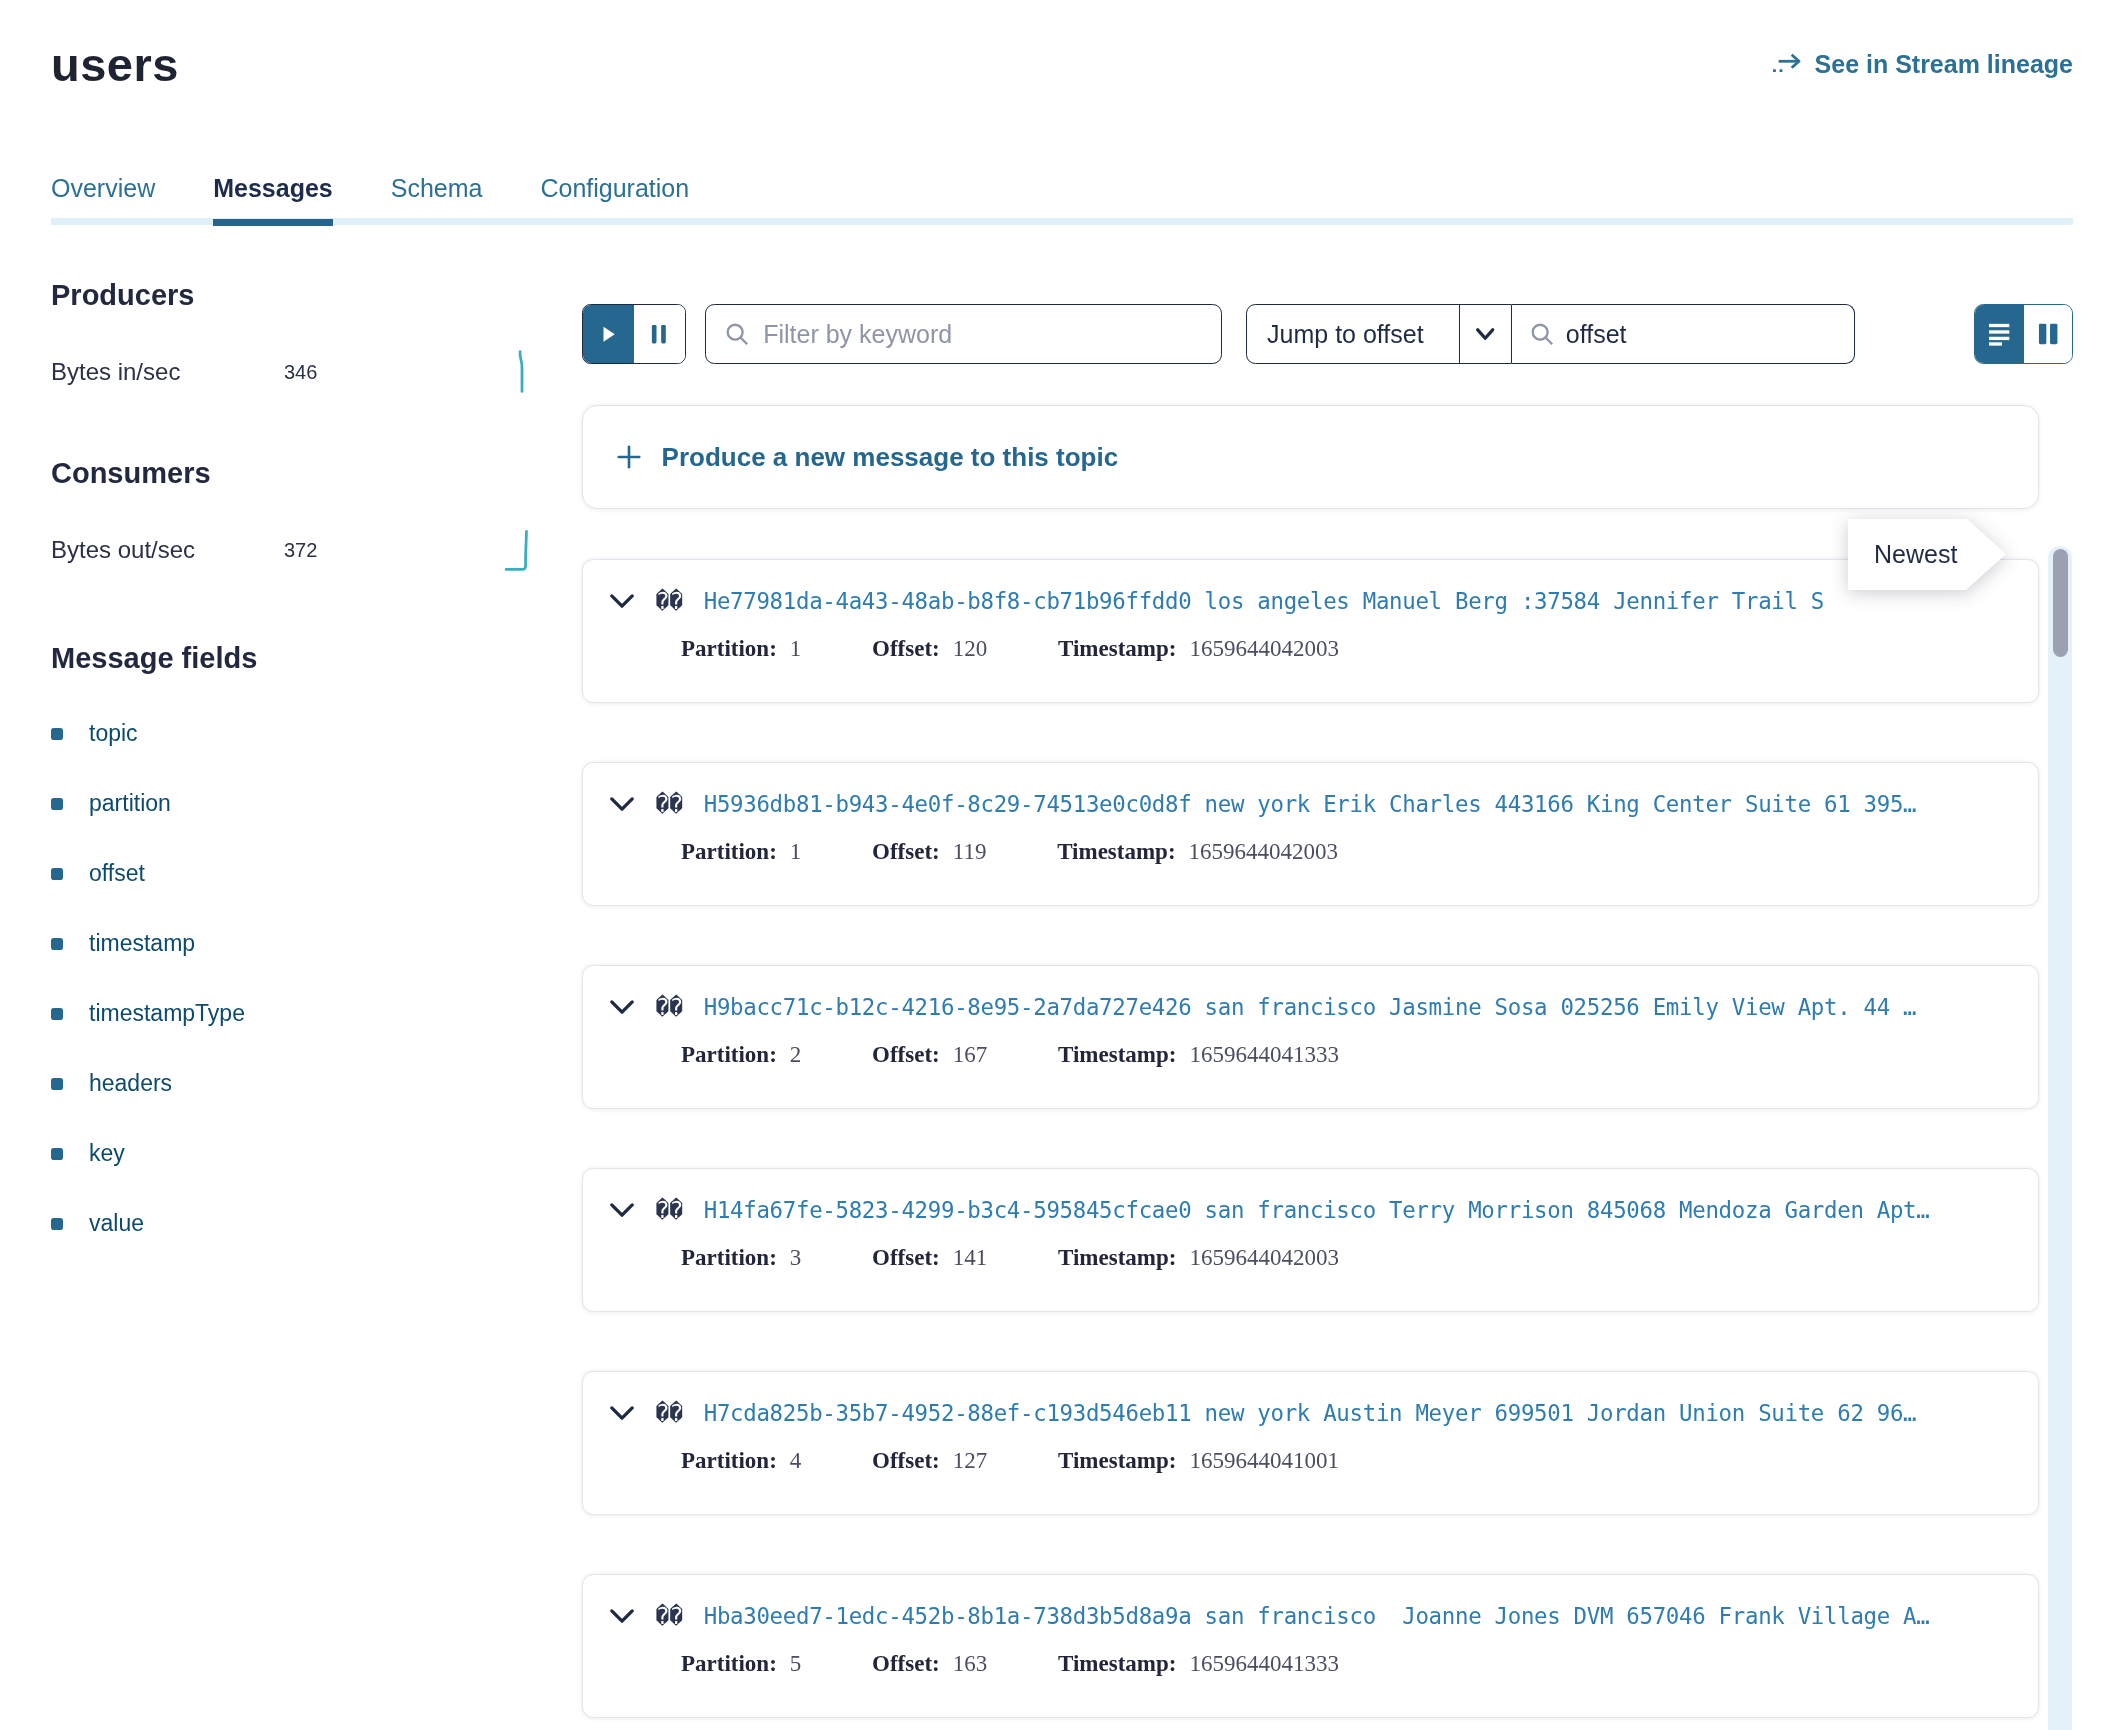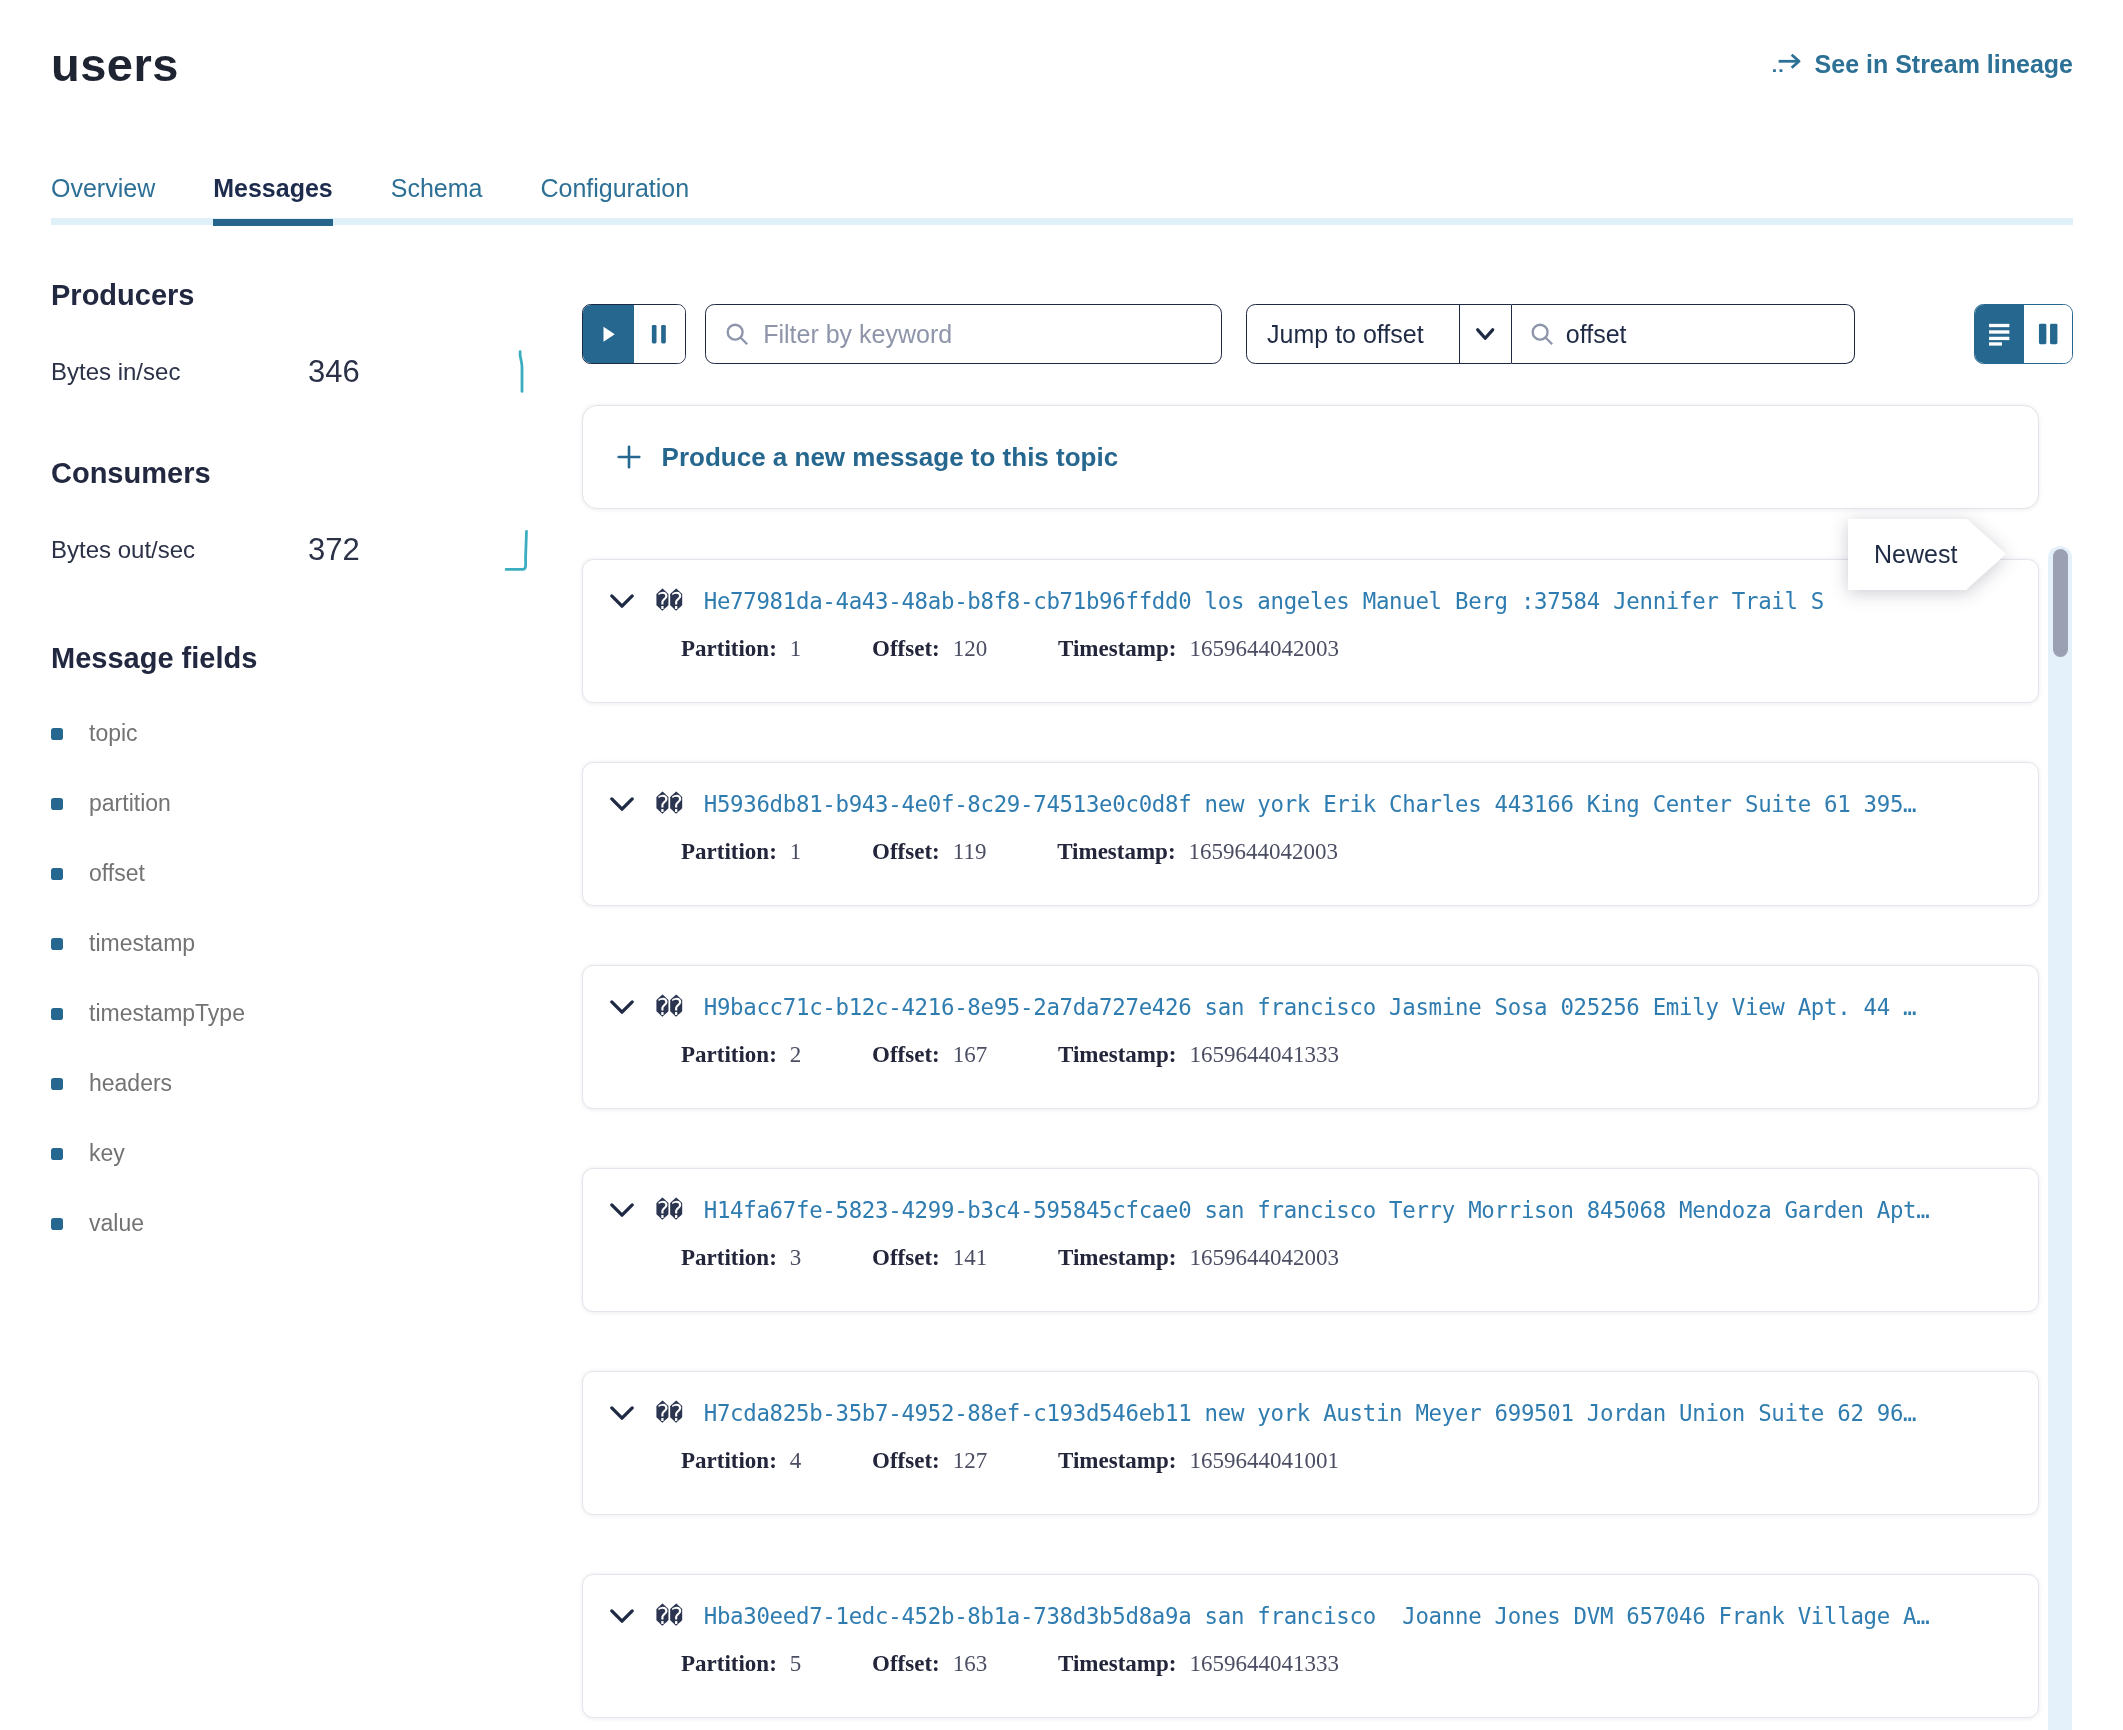--- a/index.html
+++ b/index.html
@@ -20,28 +20,28 @@
 
   
   .content { display:flex; margin-top:54px; }
   .sidebar { width:531px; flex:none; }
   .main { flex:1; min-width:0;margin-top:25px; }
 
   
   .side-heading { font-size:29px; font-weight:700; color:#222840; }
   .metric { display:flex; align-items:center; margin-top:35px; width:485px; }
   .metric-label { font-size:24px; color:#2b3147; width:233px; flex:none; }
-  .metric-value { font-size:31px; color:#2b3147;margin-left:24px; }
+  .metric-value { font-size:20px; color:#2b3147; }
   .sparkline { margin-left:auto; }
   .gap-consumers { margin-top:60px; }
   .gap-fields { margin-top:67px; }
   .fields-list { list-style:none; margin-top:45px; }
   .fields-list li { display:flex; align-items:center; margin-bottom:43px; cursor:pointer; }
   .bullet { width:12px; height:12px; border-radius:2.8px; background:#26678f; flex:none; }
-  .field-label { font-size:23px; color:#737373; margin-left:26px; }
+  .field-label { font-size:23px; color:#0c4a6e; margin-left:26px; }
 
   
   .toolbar { display:flex; align-items:center; }
   .playpause { display:flex; width:104px; height:60px; border:1.9px solid #1f2a45; border-radius:8.4px; overflow:hidden; flex:none; }
   .pp-btn { flex:1; display:flex; align-items:center; justify-content:center; cursor:pointer; background:#fff; }
   .pp-btn.play { background:#26678f; border-radius:5.6px 0 0 5.6px; }
   .filter-wrap { display:flex; align-items:center; gap:13px; width:517px; height:60px; border:1.9px solid #1f2a45; border-radius:9.3px; margin-left:18.6px; padding:0 18.6px; flex:none; }
   .filter-wrap input { border:none; outline:none; font-size:25px; color:#1f2a45; width:100%; font-family:inherit; }
   .filter-wrap input::placeholder { color:#8e94a9; }
   .jump-group { display:flex; margin-left:24px; flex:none; }

